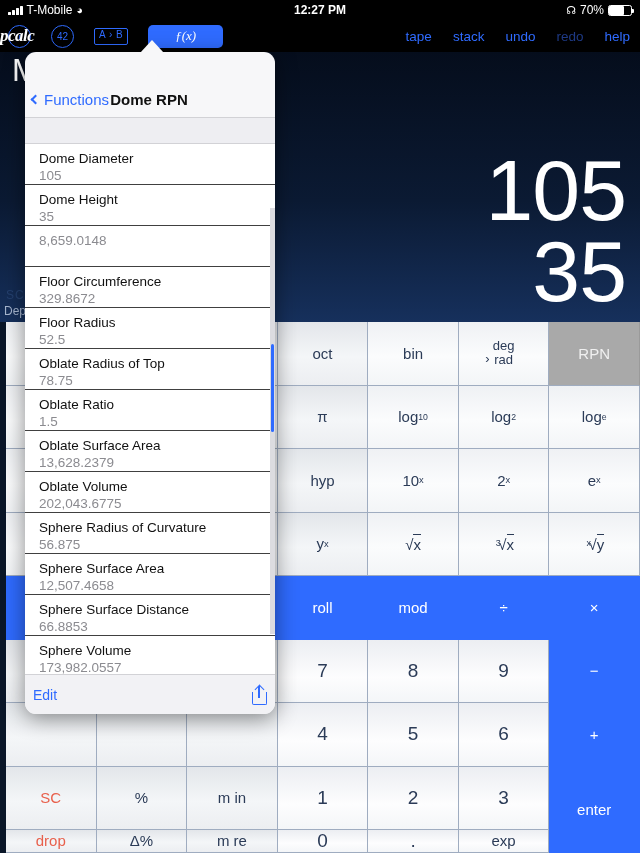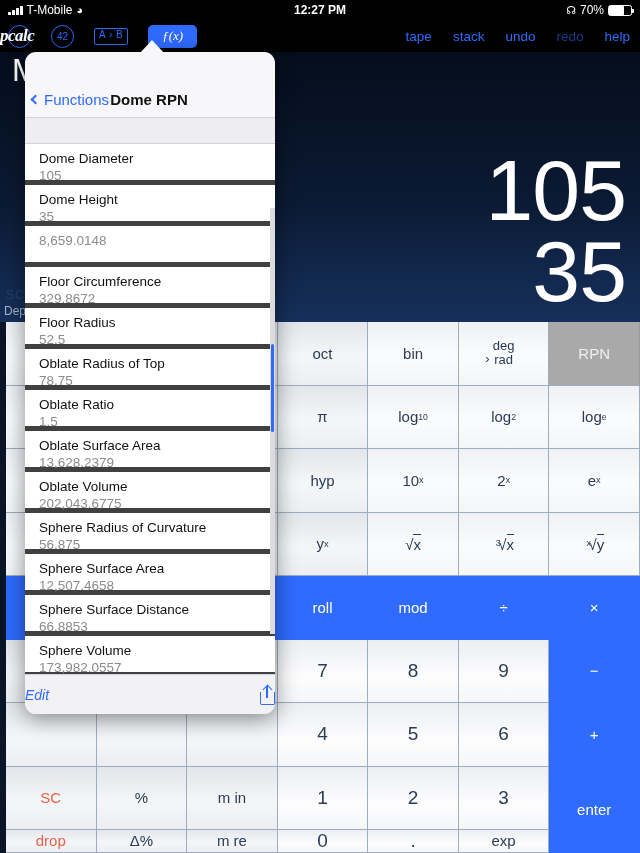--- a/index.html
+++ b/index.html
@@ -45,21 +45,21 @@
     width: 23px; height: 23px; border-radius: 50%; border: 1.3px solid #2f6bff;
     color: #2f6bff; display: flex; align-items: center; justify-content: center;
     font-size: 11px; font-style: italic; font-family: "Liberation Serif", serif;
   }
   .tb-circle.num { font-style: normal; font-size: 10px; font-family: "Liberation Sans", sans-serif; }
   .tb-box {
     height: 17px; padding: 0 4px; border: 1.3px solid #2f6bff; border-radius: 2px;
     color: #2f6bff; display: flex; align-items: flex-start; font-size: 10px; letter-spacing: .5px;
   }
   .tb-pill {
-    height: 23px; min-width: 42px; padding: 0 14px; border-radius: 5px; background: #2f6bff;
+    height: 23px; min-width: 42px; padding: 0 27px; border-radius: 5px; background: #2f6bff;
     color: #fff; display: flex; align-items: center; justify-content: center;
     font-size: 13px; font-family: "Liberation Serif", serif; font-style: italic;
   }
   .tb-logo {
     position: absolute; left: 0; width: 640px; top: 6px; 
     font-size: 17px; font-style: italic; font-weight: bold; color: #fff;
     font-family: "Liberation Serif", serif; letter-spacing: -.5px;
   }
   .tb-links { position: absolute; right: 10px; top: 0; height: 32px; display: flex; align-items: center; gap: 21px; }
   .tb-links span { color: #2f6bff; font-size: 13.5px; }
@@ -124,27 +124,27 @@
     position: relative; flex: 0 0 auto; border-bottom: 1px solid #d2d2d6; margin-top: 29px;
   }
   .pop-back { position: absolute; left: 7px; display: flex; align-items: center; color: #2f6bff; font-size: 15px; }
   .pop-back .chev {
     display: inline-block; width: 7px; height: 7px; border-left: 2px solid #2f6bff;
     border-bottom: 2px solid #2f6bff; transform: rotate(45deg); margin-right: 5px;
   }
   .pop-title { position: absolute; left: 0; width: 210px; text-align: center; font-size: 15px; font-weight: bold; color: #111; padding-left: 38px; }
   .pop-gap { height: 26px; background: #eeeef2; border-bottom: 1px solid #d2d2d6; flex: 0 0 auto; }
   .pop-list { flex: 1 1 auto; background: #fff; overflow: hidden; position: relative; }
-  .pop-row { padding: 6px 12px 5px 14px; border-bottom: 5px solid #404040; height: 41px; }
+  .pop-row { padding: 6px 12px 5px 14px; border-bottom: 1px solid #404040; height: 41px; }
   .pop-row .lbl { font-size: 13.5px; color: #111; line-height: 1.28; }
   .pop-row .val { font-size: 13.5px; color: #8b8b90; line-height: 1.3; }
   .pop-scroll { position: absolute; right: 1px; top: 200px; width: 3px; height: 88px; background: #2f6bff; border-radius: 2px; }
   .pop-foot {
     height: 40px; background: #f2f2f5; border-top: 1px solid #d2d2d6;
-    display: flex; align-items: center; justify-content: space-between; padding: 0 0; flex: 0 0 auto; font-style: italic;
+    display: flex; align-items: center; justify-content: space-between; padding: 0 8px; flex: 0 0 auto;
   }
   .pop-foot .edit { color: #2f6bff; font-size: 14px; }
   .share { width: 15px; height: 20px; position: relative; }
   .share .bx { position: absolute; bottom: 0; left: 0; width: 15px; height: 13px; border: 1.6px solid #2f6bff; border-top: none; border-radius: 0 0 2px 2px; }
   .share .ar { position: absolute; top: 1px; left: 6.4px; width: 1.6px; height: 12px; background: #2f6bff; }
   .share .ah { position: absolute; top: 1px; left: 3.6px; width: 7px; height: 7px; border-left: 1.6px solid #2f6bff; border-top: 1.6px solid #2f6bff; transform: rotate(45deg); }
   
   .pop-track { position: absolute; right: 0; top: 64px; width: 5px; bottom: 40px; background: #dcdce0; }
 </style>
 </head>

